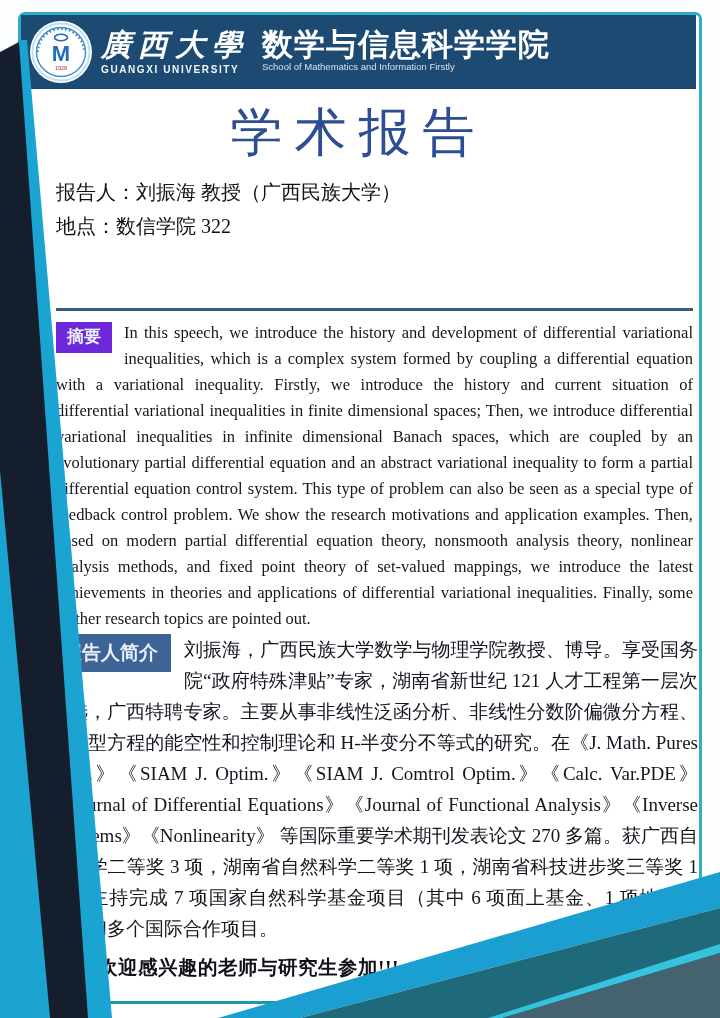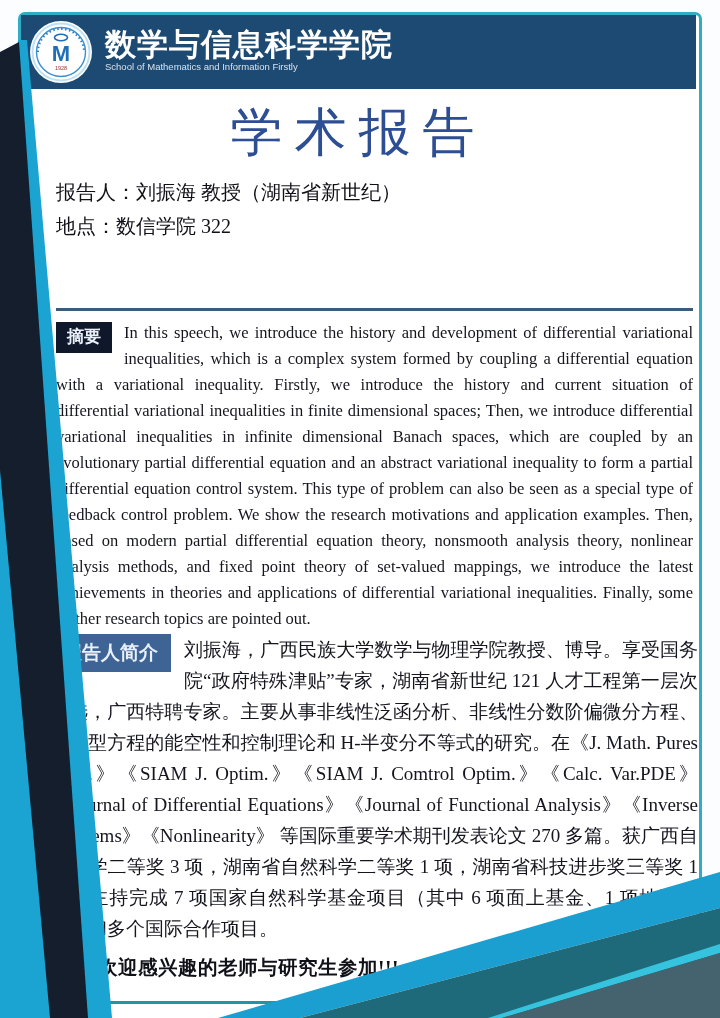--- a/index.html
+++ b/index.html
@@ -47,21 +47,21 @@
   .info{
     position:absolute; left:56px; top:176px; width:630px; z-index:2;
     font-size:20px; color:#101018; line-height:33.5px; white-space:nowrap;
   }
   
   .abstract{
     position:absolute; left:56px; top:308px; width:637px; z-index:2;
   }
   .abstract .rule{border-top:3px solid #3a5a7e; margin-bottom:9px;}
   .tag{
-    float:left; background:#0f172a; color:#e9f0fa;
+    float:left; background:#6d28d9; color:#e9f0fa;
     font-family:"Liberation Sans",sans-serif; font-weight:bold;
     padding:2px 11px 3px 11px; margin:2px 12px 2px 0; font-size:17px;
   }
   .abstract .para{
     text-align:justify; font-size:16.5px; line-height:26px; color:#15151f;
   }
   
   .bio-wrap{position:absolute; left:50px; top:634px; width:648px; z-index:2;}
   .tag2{
     float:left; background:#3e6495; color:#e9f0fa;
@@ -116,30 +116,34 @@
   <div class="banner">
     <svg class="logo" viewBox="0 0 62 62">
       <circle cx="31" cy="31" r="31" fill="#ffffff"></circle>
       <circle cx="31" cy="31" r="28.5" fill="none" stroke="#bfe0f2" stroke-width="2"></circle>
       <circle cx="31" cy="31" r="24.5" fill="none" stroke="#3a8fd0" stroke-width="1.4"></circle>
       <path d="M 8 31 A 23 23 0 0 1 54 31" fill="none" stroke="#2e7fc0" stroke-width="2" stroke-dasharray="1.5 2.5"></path>
       <ellipse cx="31" cy="16.5" rx="6.5" ry="3.2" fill="none" stroke="#1e6fb8" stroke-width="1.6"></ellipse>
       <text x="31" y="40" text-anchor="middle" font-family="Liberation Sans, sans-serif" font-size="22" font-weight="bold" fill="#1e6fb8">M</text>
       <text x="31" y="49" text-anchor="middle" font-family="Liberation Sans, sans-serif" font-size="5.5" fill="#a23333">1928</text>
     </svg>
+    <div class="uni-block">
+      <div class="uni-cn">廣西大學</div>
+      <div class="uni-en">GUANGXI UNIVERSITY</div>
+    </div>
     <div class="school-block">
       <div class="school-cn">数学与信息科学学院</div>
       <div class="school-en">School of Mathematics and Information Firstly</div>
     </div>
   </div>
 
   <div class="main-title">学术报告</div>
 
   <div class="info">
-    <div><span>报告人：</span><span>刘振海 教授（湖南省新世纪）</span></div>
+    <div><span>报告人：</span><span>刘振海 教授（广西民族大学）</span></div>
     <div><span>地点：</span><span>数信学院 322</span></div>
   </div>
 
   <div class="abstract">
     <div class="rule"></div>
     <div class="para">
       <span class="tag">摘要</span><span>In this speech, we introduce the history and development of differential variational inequalities, which is a complex system formed by coupling a differential equation with a variational inequality. Firstly, we introduce the history and current situation of differential variational inequalities in finite dimensional spaces; Then, we introduce differential variational inequalities in infinite dimensional Banach spaces, which are coupled by an evolutionary partial differential equation and an abstract variational inequality to form a partial differential equation control system. This type of problem can also be seen as a special type of feedback control problem. We show the research motivations and application examples. Then, based on modern partial differential equation theory, nonsmooth analysis theory, nonlinear analysis methods, and fixed point theory of set-valued mappings, we introduce the latest achievements in theories and applications of differential variational inequalities. Finally, some further research topics are pointed out.</span>
     </div>
   </div>
 

